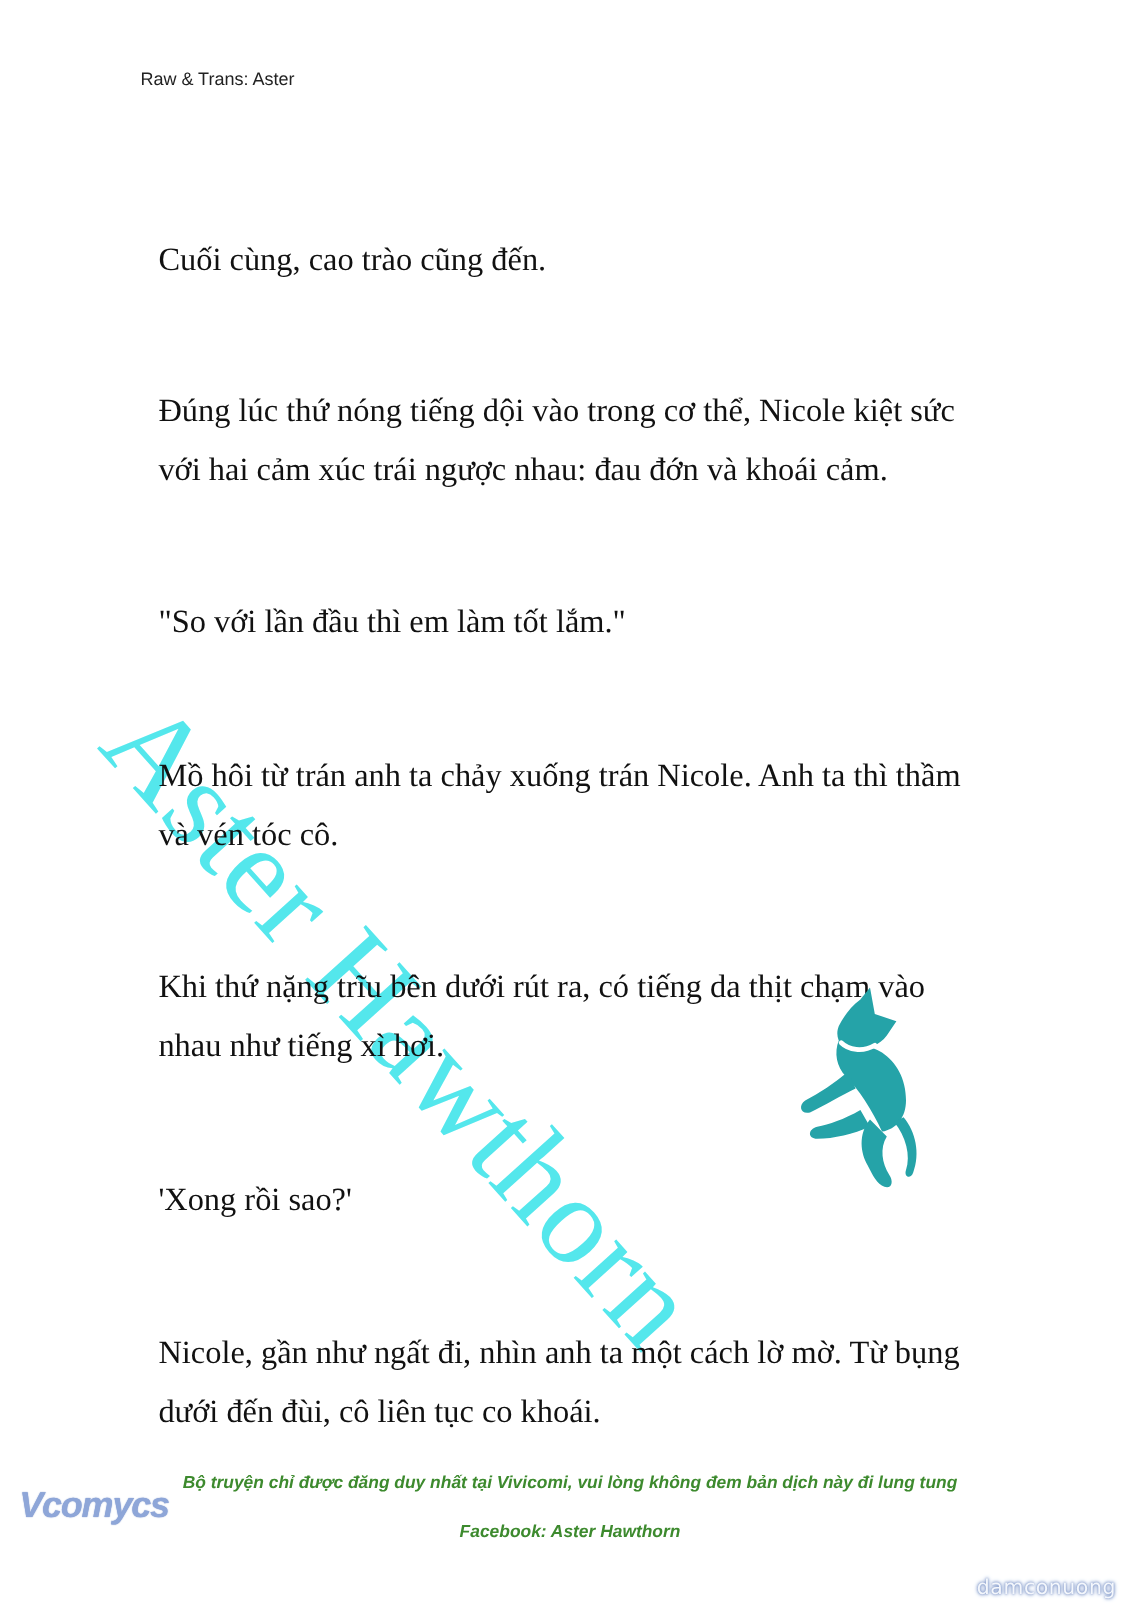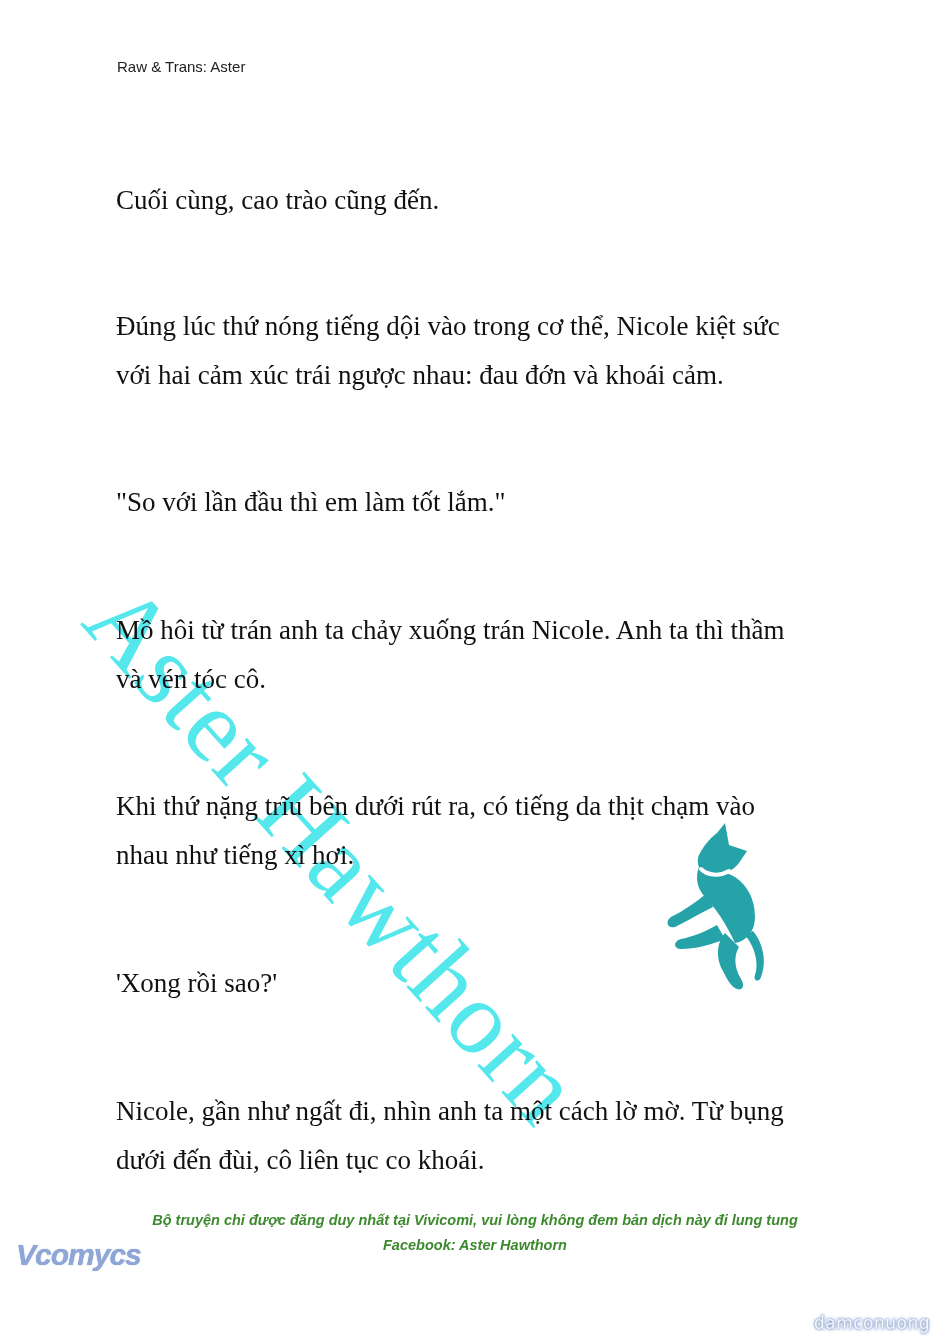--- a/index.html
+++ b/index.html
@@ -22,21 +22,21 @@
       font-size: 15px;
       color: #222222;
     }
     .para {
       position: absolute;
       left: 116px;
       font-family: "Liberation Serif", serif;
       font-size: 27px;
       line-height: 49px;
       color: #111111;
-      margin: 0;
+      margin: 16px;
       width: 730px;
       z-index: 3;
     }
     .watermark {
       position: absolute;
       left: 150px;
       top: 560px;
       font-family: "Liberation Serif", serif;
       font-size: 104px;
       color: #4be6ec;
@@ -67,21 +67,21 @@
       width: 950px;
       top: 1208px;
       text-align: center;
       font-family: "Liberation Sans", sans-serif;
       font-style: italic;
       font-weight: bold;
       font-size: 14.5px;
       line-height: 25px;
       color: #3d8a2e;
     }
-    .footer-notice div { margin: 0; }
+    .footer-notice div { margin: 16px; }
     .logo-vcomycs {
       position: absolute;
       left: 16px;
       top: 1238px;
       font-family: "Liberation Sans", sans-serif;
       font-style: italic;
       font-weight: bold;
       font-size: 30px;
       color: #8ea6d8;
       letter-spacing: -1px;

